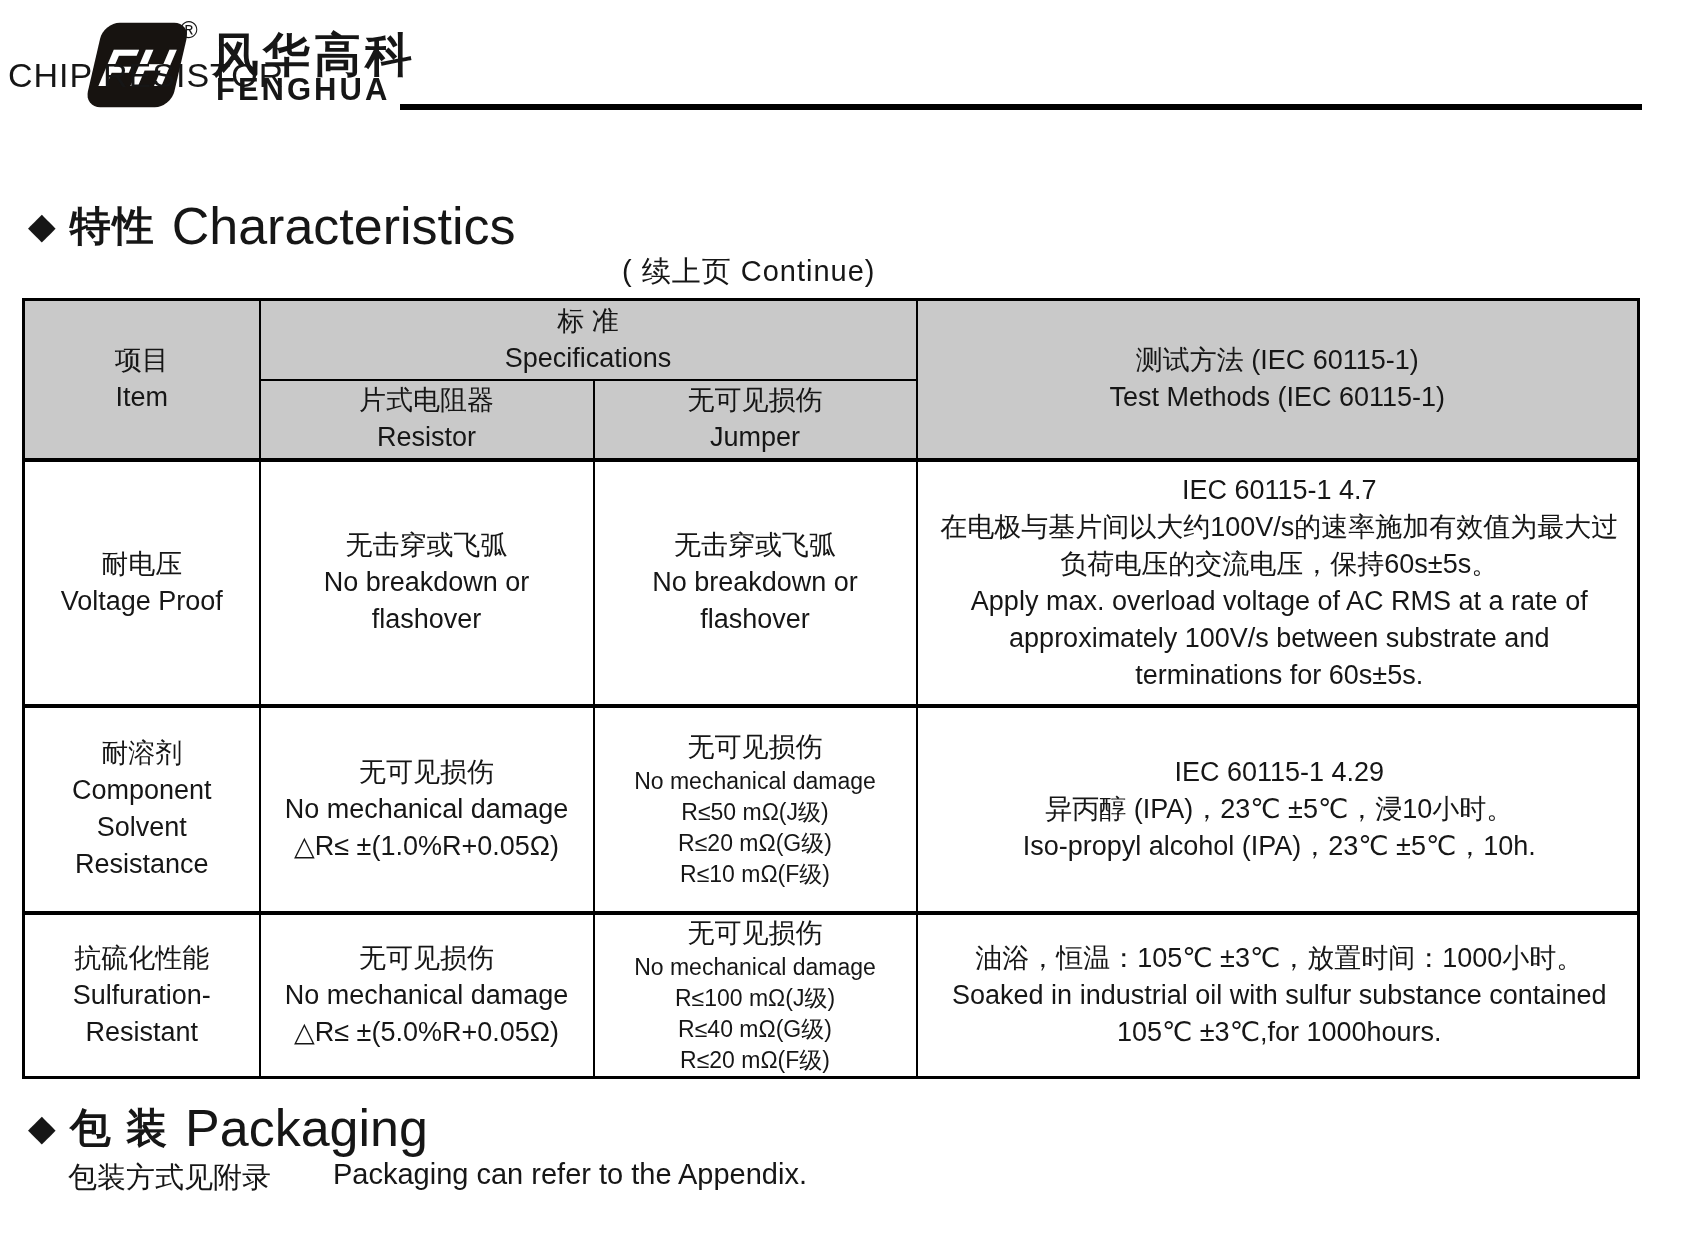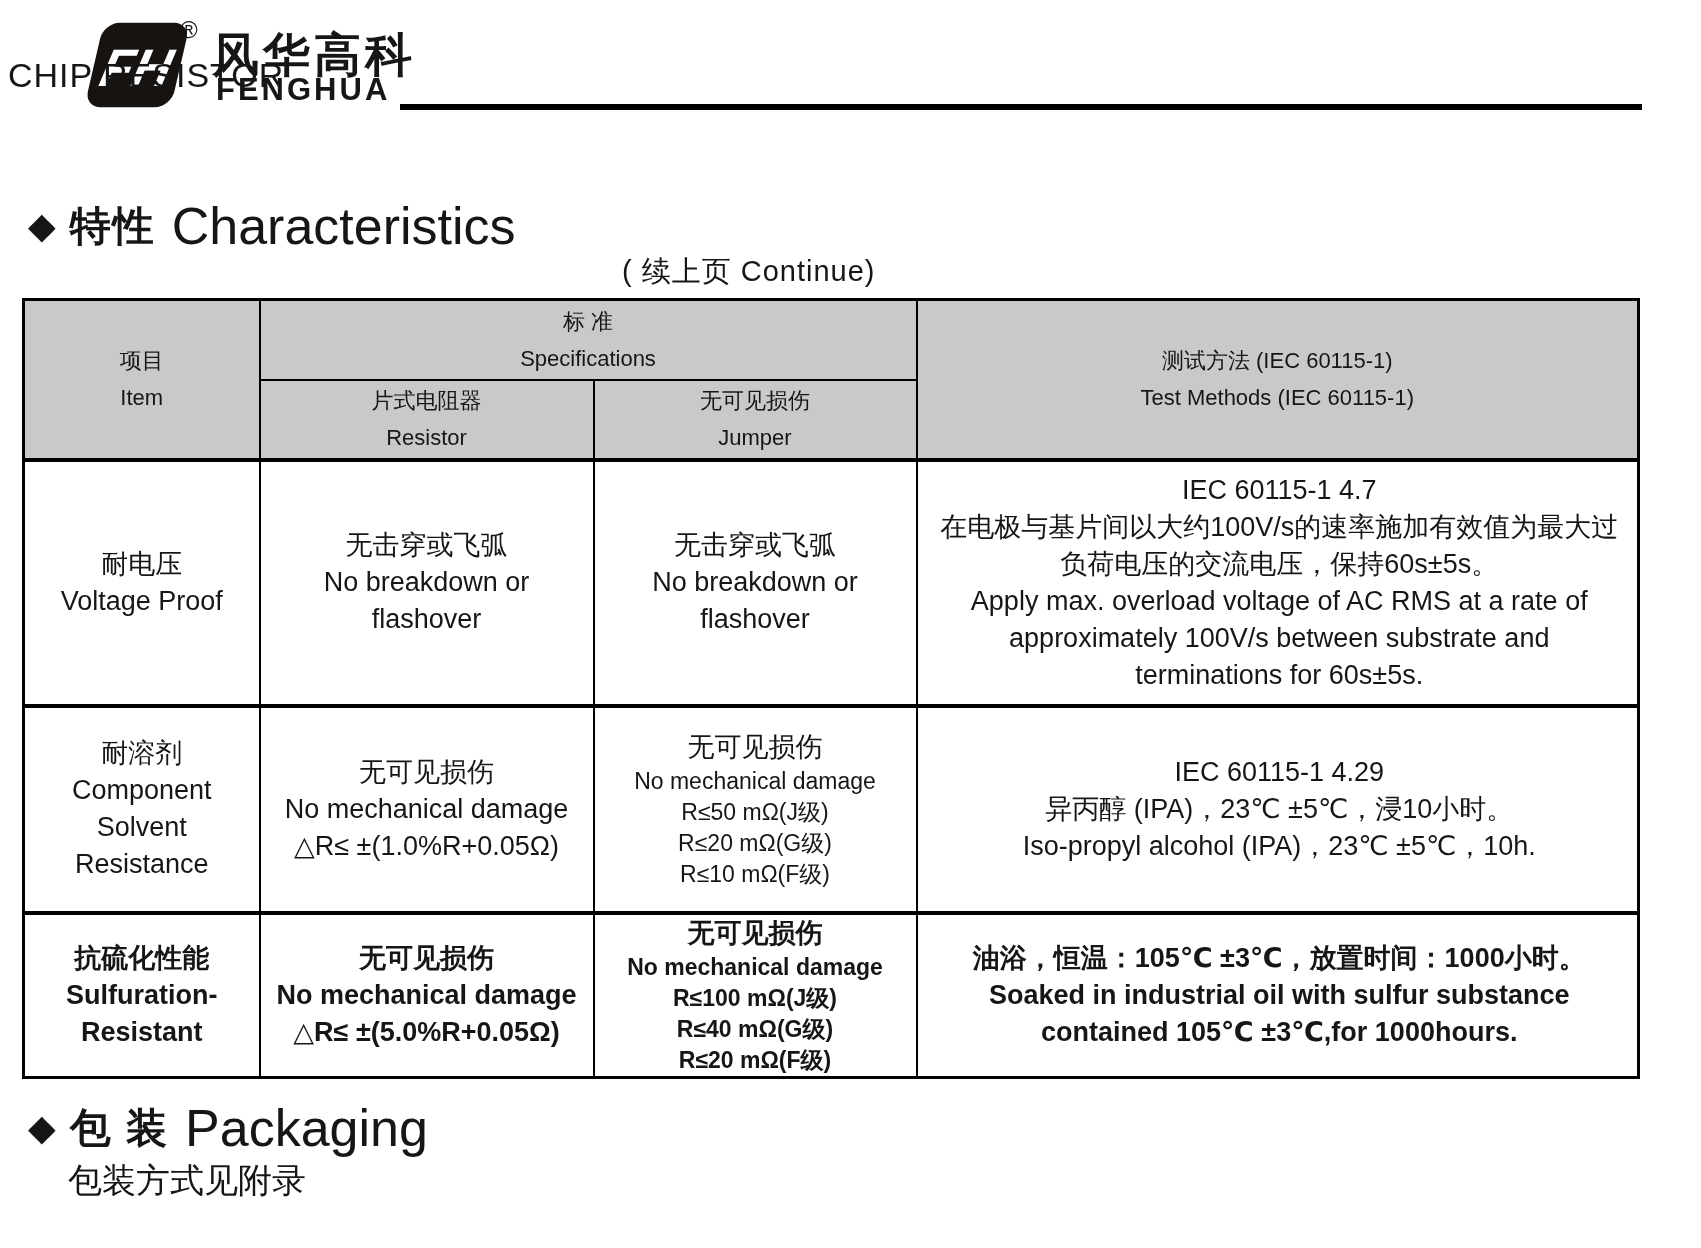--- a/index.html
+++ b/index.html
@@ -22,33 +22,33 @@
   .pack-head { left:28px; top:1098px; }
   .diamond { font-size:36px; line-height:1; margin-right:14px; }
   .sec-cn { font-size:41px; font-weight:bold; letter-spacing:2px; }
   .sec-en { font-size:52px; margin-left:16px; }
   .continue-note { left:622px; top:252px; font-size:29px; letter-spacing:1px; }
 
   
   .char-table { position:absolute; left:22px; top:298px; width:1618px;
                 border-collapse:collapse; table-layout:fixed; border:3px solid #000; }
   .char-table th, .char-table td { border:2px solid #000; vertical-align:middle; }
-  .char-table thead th { background:#c9c9c9; font-weight:normal; font-size:22px;
+  .char-table thead th { background:#c9c9c9; font-weight:normal; font-size:27px;
                          line-height:37px; text-align:center; }
   .char-table tbody td { font-size:27px; line-height:37px; text-align:center; }
   .char-table tbody tr > td { border-top:4px solid #000; }
   tr.h1 { height:80px; } tr.h2 { height:80px; }
-  tr.r1 { height:210px; } tr.r2 { height:207px; } tr.r3 { height:160px;font-weight:bold; }
+  tr.r1 { height:210px; } tr.r2 { height:207px; } tr.r3 { height:160px; }
   .test-cell { text-align:left; padding:10px 12px 10px 16px; }
   .wbox { max-width:252px; margin:0 auto; }
   .small { font-size:23px; line-height:31px; }
   .item-en-wrap { max-width:200px; margin:0 auto; }
 
   
-  .pack-note { left:68px; top:1158px; font-size:34px; display:flex; }
+  .pack-note { left:68px; top:1158px; font-size:29px; display:flex; }
   .pack-note .gap { width:62px; }
 </style>
 </head>
 <body>
 
 <div class="page">
 
   <svg class="abs logo-mark" viewBox="0 0 130 100">
     <g transform="translate(20,0) skewX(-13)">
       <rect x="14" y="5" width="92" height="90" rx="17" fill="#171310"></rect>
@@ -173,15 +173,16 @@
   </table>
 
   <div class="abs sec-head pack-head">
     <span class="diamond">◆</span>
     <span class="sec-cn">包 装</span>
     <span class="sec-en">Packaging</span>
   </div>
   <div class="abs pack-note">
     <span>包装方式见附录</span>
     <span class="gap"></span>
+    <span>Packaging can refer to the Appendix.</span>
   </div>
 
 </div>
 
 </body></html>

